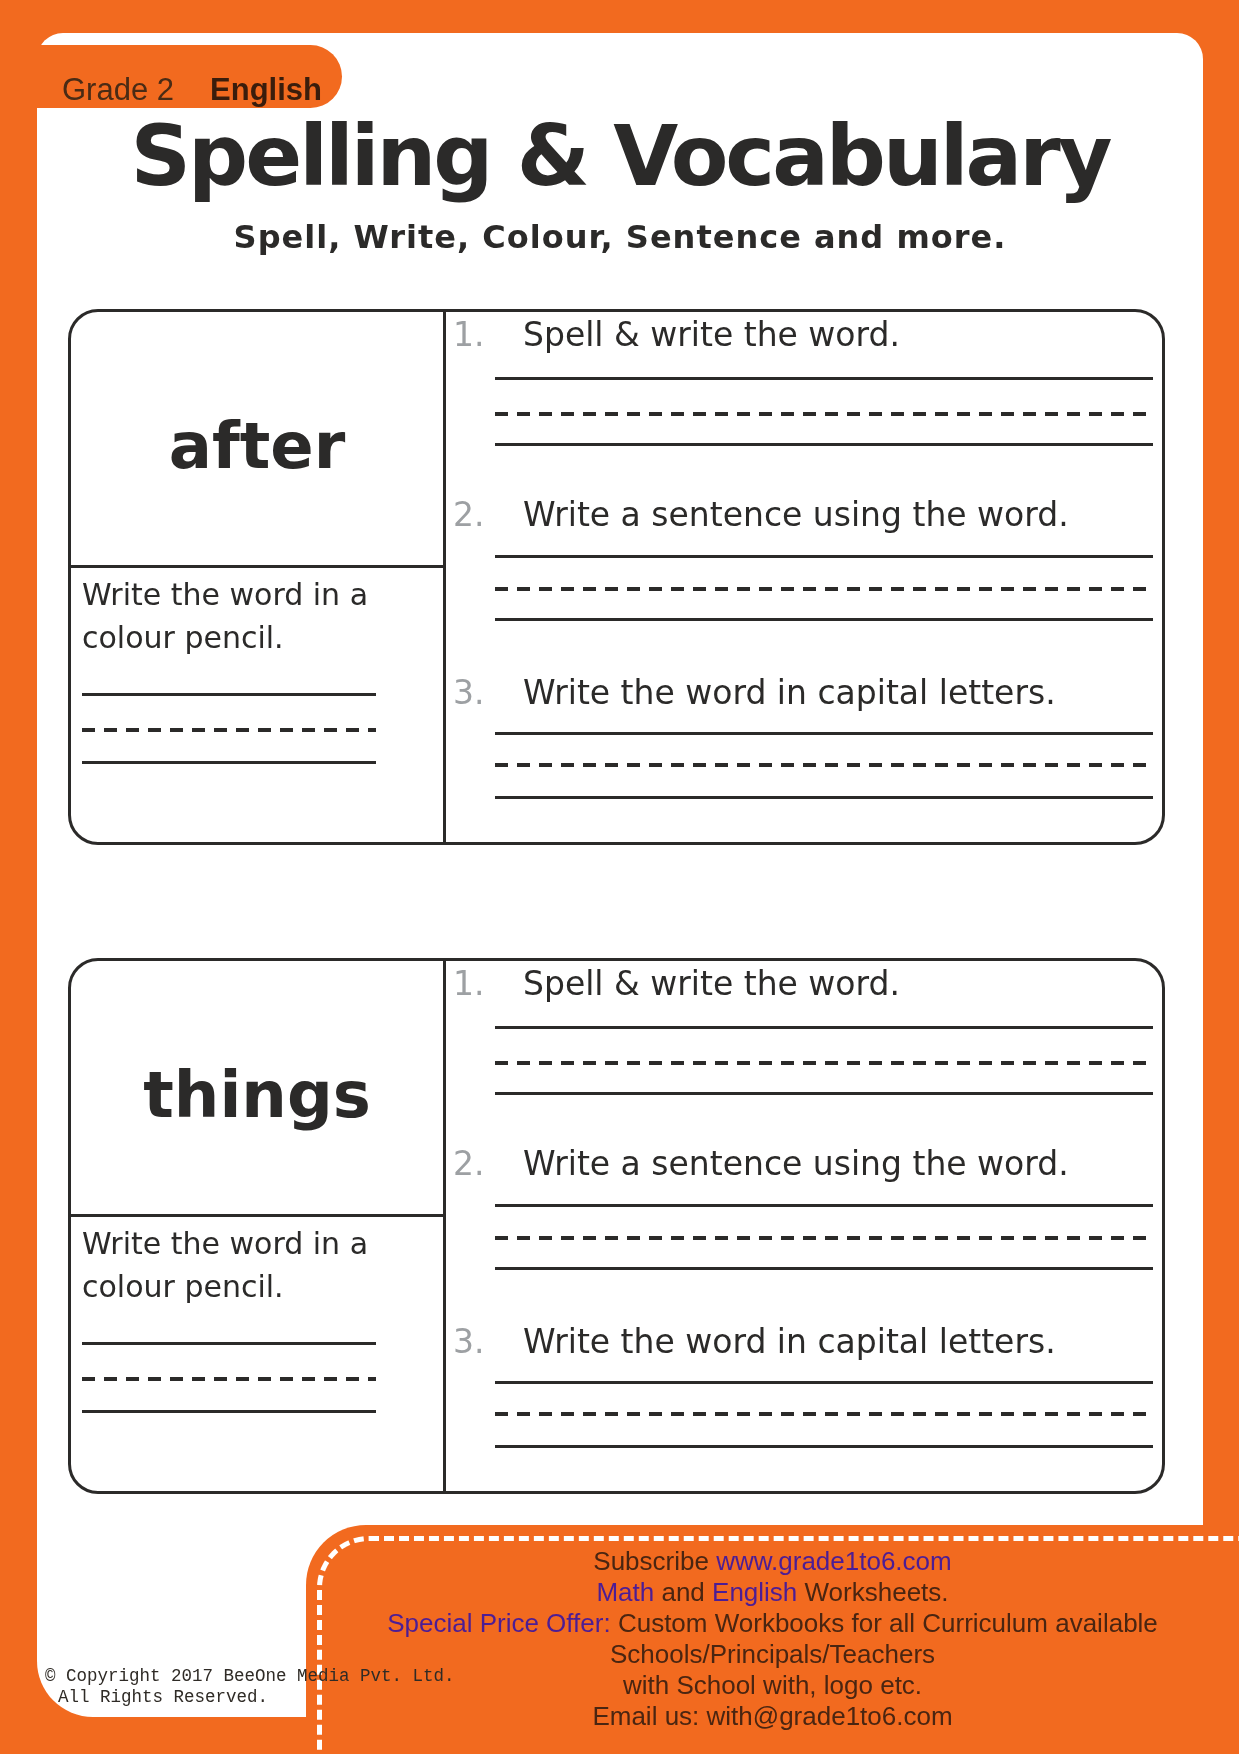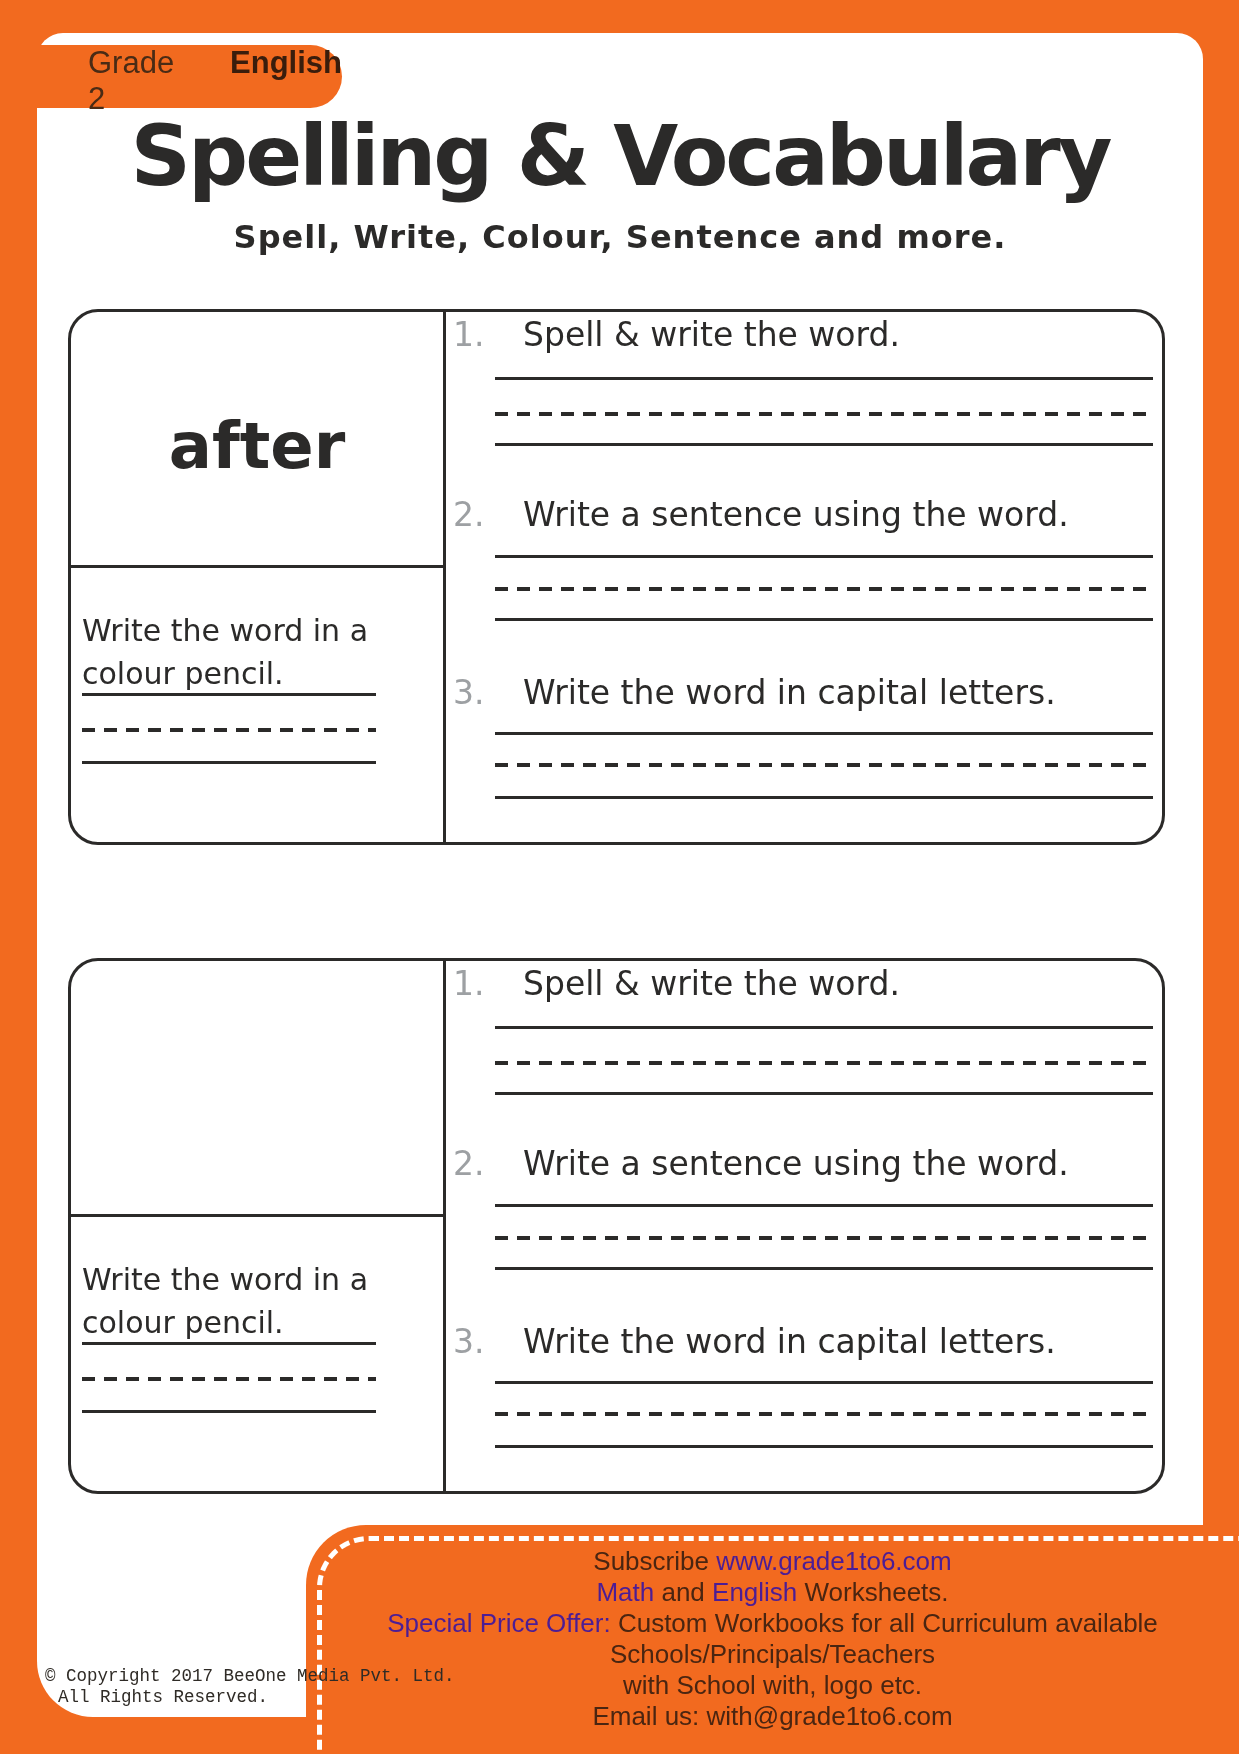--- a/index.html
+++ b/index.html
@@ -10,22 +10,22 @@
     -webkit-font-smoothing:antialiased;
   }
   .white-page{
     position:absolute;left:37px;top:33px;width:1166px;height:1684px;
     background:#FFFFFF;border-radius:26px 26px 26px 56px;
   }
   
   .badge{
     position:absolute;left:0;top:45px;width:342px;height:63px;
     background:#F26A1F;border-radius:0 34px 34px 0;
-    display:flex;align-items:flex-start;gap:36px;
-    padding-left:88px;box-sizing:border-box;
+    display:flex;align-items:flex-end;gap:36px;
+    padding-left:62px;box-sizing:border-box;
   }
   .badge-grade{font-family:"Liberation Sans",sans-serif;font-size:31px;color:#4A2B15;}
   .badge-subject{font-family:"Liberation Sans",sans-serif;font-size:31px;font-weight:bold;color:#3A1D0C;}
   
   .title{
     position:absolute;left:37px;top:112px;width:1166px;text-align:center;
     font-size:84px;font-weight:bold;color:#2B2A29;letter-spacing:-3px;line-height:1.05;
   }
   .subtitle{
     position:absolute;left:37px;top:218px;width:1166px;text-align:center;
@@ -39,21 +39,21 @@
   .card.c1{top:309px;} .card.c2{top:958px;}
   .vdiv{position:absolute;left:372px;top:0;bottom:0;width:3px;background:#2B2A29;}
   .hdiv{position:absolute;left:0;top:253px;width:375px;height:3px;background:#2B2A29;}
   .word-cell{
     position:absolute;left:0;top:0;width:372px;height:267px;
     display:flex;align-items:center;justify-content:center;
   }
   .word{font-size:64px;font-weight:bold;color:#2B2A29;}
   .note{
     position:absolute;left:11px;top:262px;width:356px;
-    font-size:30px;line-height:1.43;color:#2B2A29;margin-top:36px;
+    font-size:30px;line-height:1.43;color:#2B2A29;
   }
   .ln{position:absolute;height:3px;background:#2B2A29;}
   .ln.dash{height:4px;background:repeating-linear-gradient(90deg,#2B2A29 0 13px,transparent 13px 22px);}
   .ln.left{left:11px;width:294px;}
   .ln.right{left:424px;width:658px;}
   .tnum{position:absolute;left:382px;font-size:33px;color:#9DA0A3;}
   .ttext{position:absolute;left:452px;font-size:33px;color:#2B2A29;white-space:nowrap;}
   
   .footer{
     position:absolute;left:306px;top:1525px;width:933px;height:229px;
@@ -114,20 +114,23 @@
 
   <div class="tnum" style="top:361px">3.</div>
   <div class="ttext" style="top:361px">Write the word in capital letters.</div>
   <div class="ln right" style="top:420px"></div>
   <div class="ln right dash" style="top:451px"></div>
   <div class="ln right" style="top:484px"></div>
 </div>
 
 <div class="card c2">
   <div class="vdiv"></div>
+  <div class="word-cell">
+    <span class="word">things</span>
+  </div>
   <div class="hdiv"></div>
   <div class="note">Write the word in a colour pencil.</div>
   <div class="ln left" style="top:381px"></div>
   <div class="ln left dash" style="top:416px"></div>
   <div class="ln left" style="top:449px"></div>
 
   <div class="tnum" style="top:3px">1.</div>
   <div class="ttext" style="top:3px">Spell &amp; write the word.</div>
   <div class="ln right" style="top:65px"></div>
   <div class="ln right dash" style="top:100px"></div>

